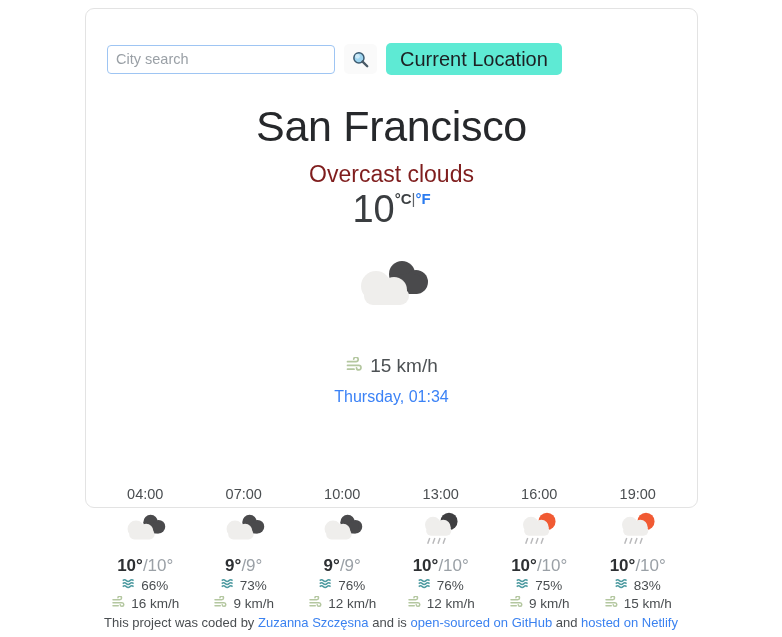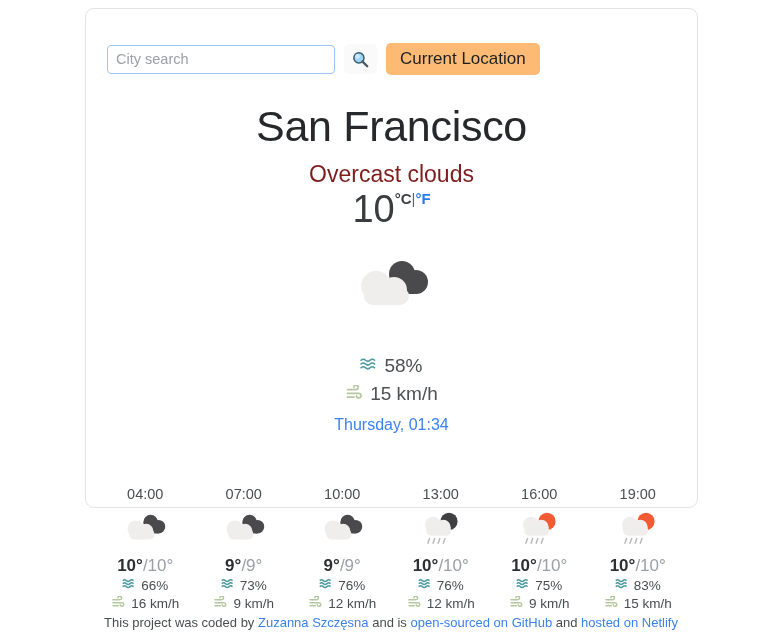--- a/index.html
+++ b/index.html
@@ -51,26 +51,26 @@
     background: #fafafa;
     border: none;
     border-radius: 5px;
     display: flex; align-items: center; justify-content: center;
     cursor: pointer;
     padding: 0;
   }
   .search-btn svg { display: block; }
   .loc-btn {
     height: 32px;
-    background: #fdba74;
+    background: #5eead4;
     border: none;
     border-radius: 5px;
     color: #1c2023;
     font-family: "Liberation Sans", sans-serif;
-    font-size: 17px;
+    font-size: 20px;
     padding: 0 14px;
     cursor: pointer;
     line-height: 32px;
     white-space: nowrap;
   }
 
   
   .city {
     position: absolute;
     left: 0; right: 0; top: 93px;
@@ -216,30 +216,20 @@
           <circle cx="26" cy="30" r="15" fill="#efeeec"></circle>
           <circle cx="44" cy="34" r="13" fill="#efeeec"></circle>
           <rect x="14" y="31" width="45" height="18" rx="9" fill="#efeeec"></rect>
         </svg>
       </span>
     </div>
 
     <div class="details">
       <div class="detail-line">
         <span>
-          <svg width="19" height="15" viewBox="0 0 20 16">
-            <path d="M1 3.5q2.4-2.2 4.8 0t4.8 0 4.8 0" fill="none" stroke="#4d9aa0" stroke-width="1.7" stroke-linecap="round"></path>
-            <path d="M1 7.5q2.4-2.2 4.8 0t4.8 0 4.8 0" fill="none" stroke="#4d9aa0" stroke-width="1.7" stroke-linecap="round"></path>
-            <path d="M1 11.5q2.4-2.2 4.8 0t4.8 0 4.8 0" fill="none" stroke="#4d9aa0" stroke-width="1.7" stroke-linecap="round"></path>
-          </svg>
-        </span>
-        <span>58%</span>
-      </div>
-      <div class="detail-line">
-        <span>
           <svg width="20" height="15" viewBox="0 0 20 16">
             <path d="M2 5h9a2.4 2.4 0 1 0-2.4-2.6" fill="none" stroke="#b4c7a0" stroke-width="1.8" stroke-linecap="round"></path>
             <path d="M2 9h12a2.4 2.4 0 1 1-2.4 2.6" fill="none" stroke="#b4c7a0" stroke-width="1.8" stroke-linecap="round"></path>
             <path d="M2 13h7" fill="none" stroke="#b4c7a0" stroke-width="1.8" stroke-linecap="round"></path>
           </svg>
         </span>
         <span>15 km/h</span>
       </div>
       <div class="detail-day">Thursday, 01:34</div>
     </div>

